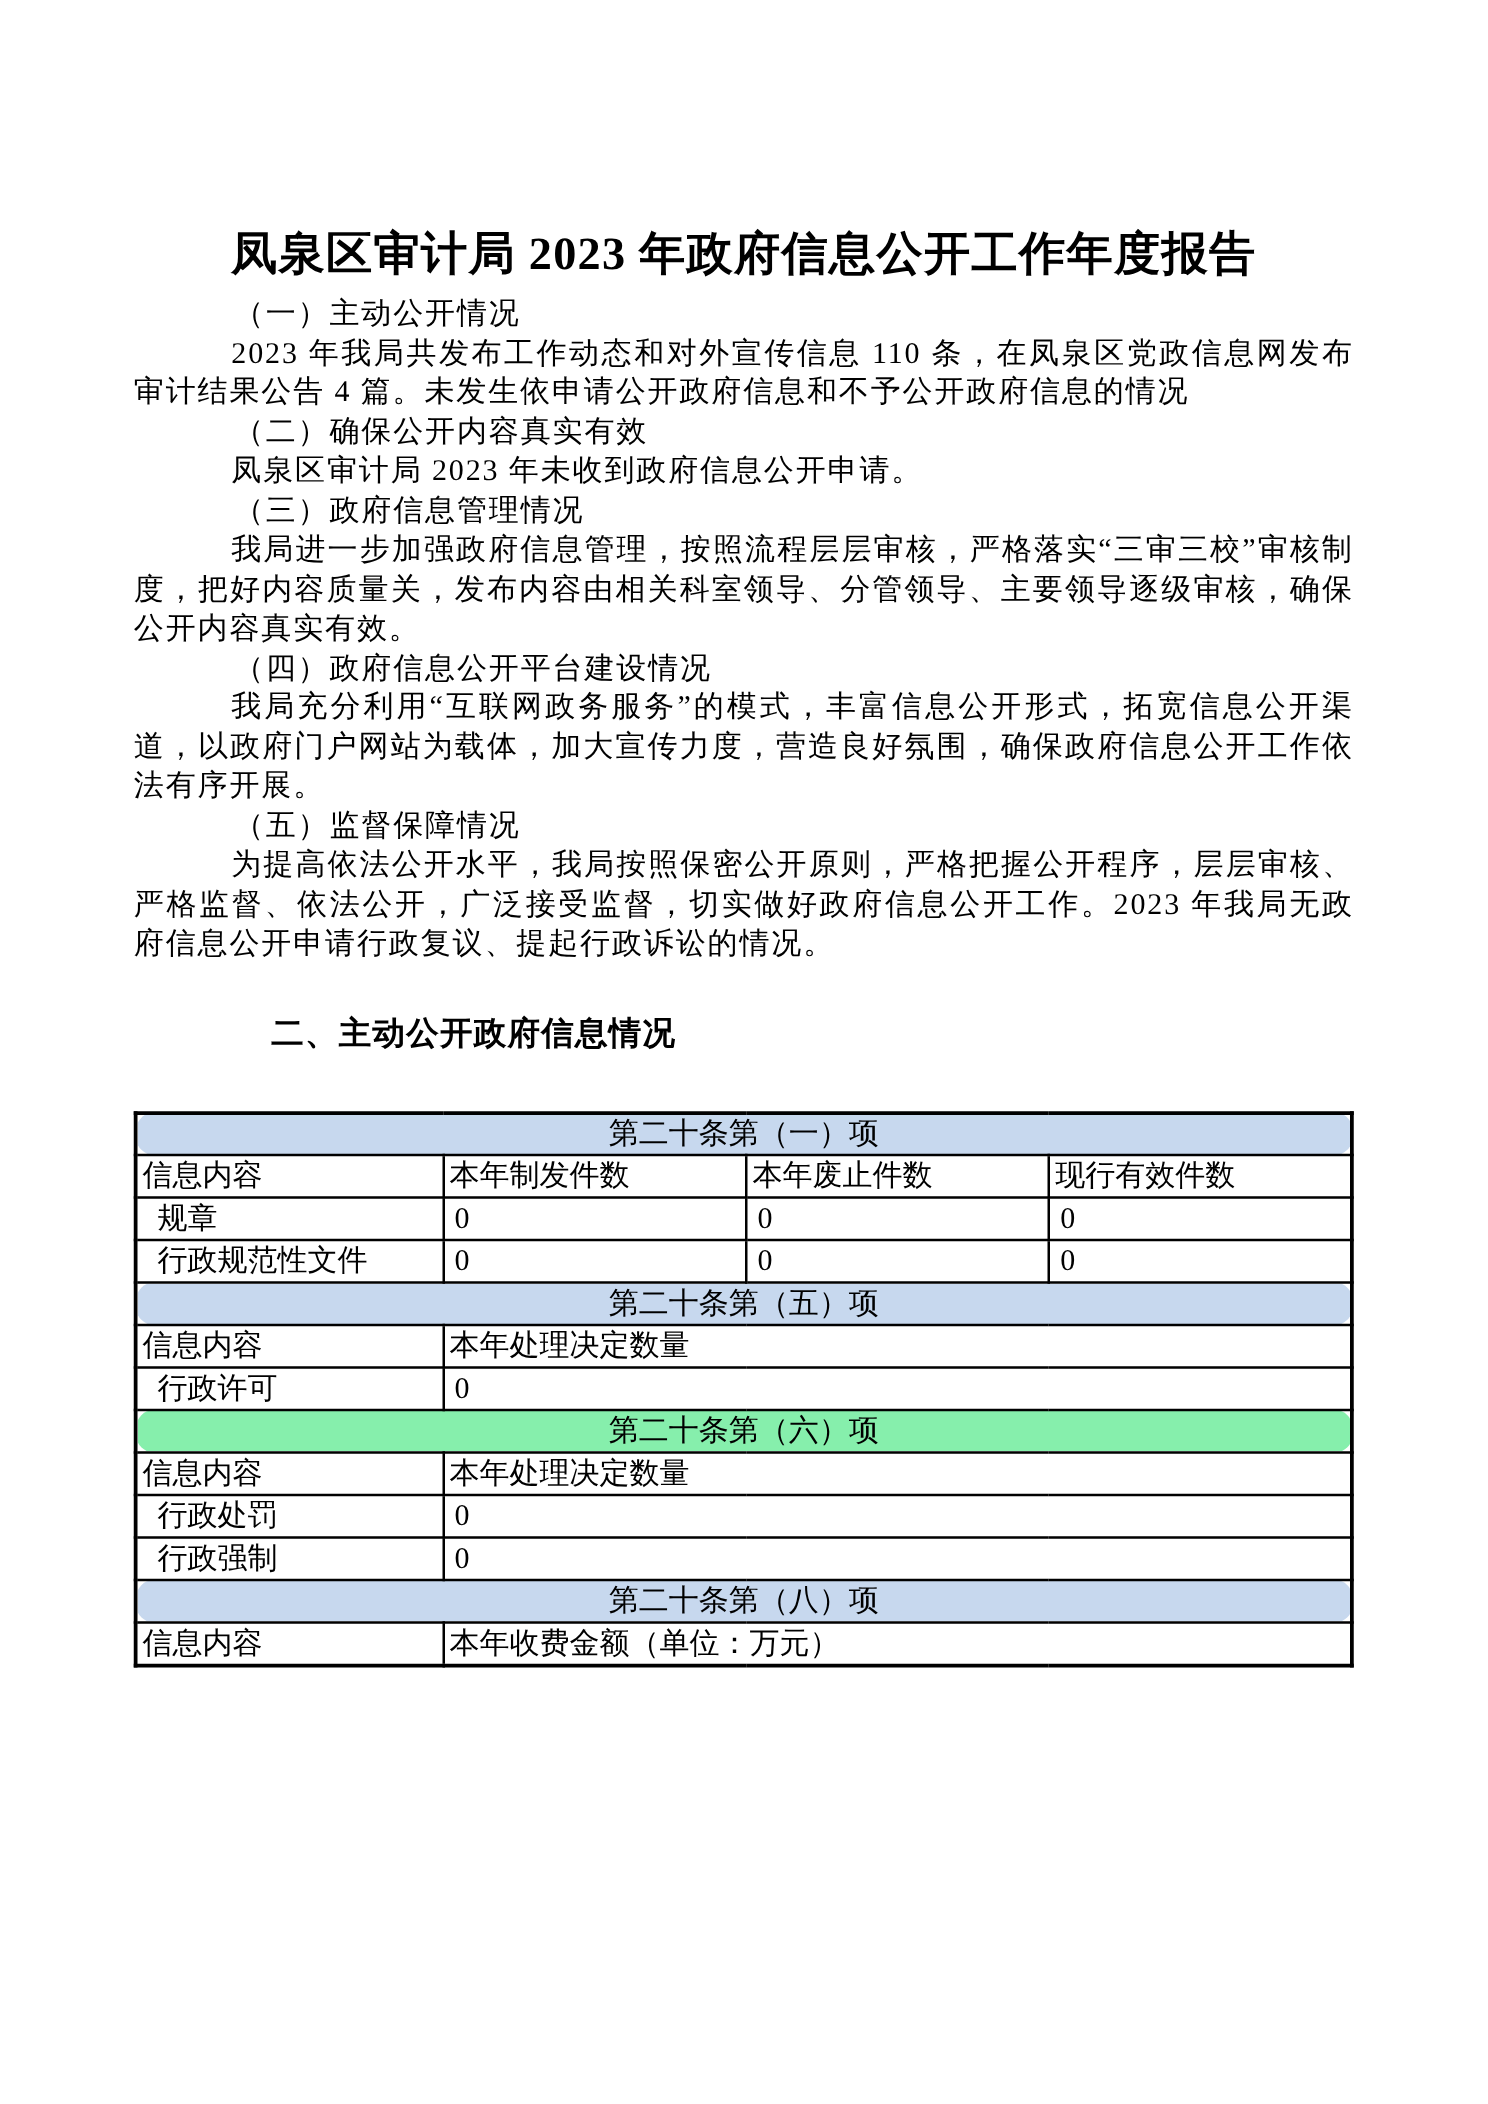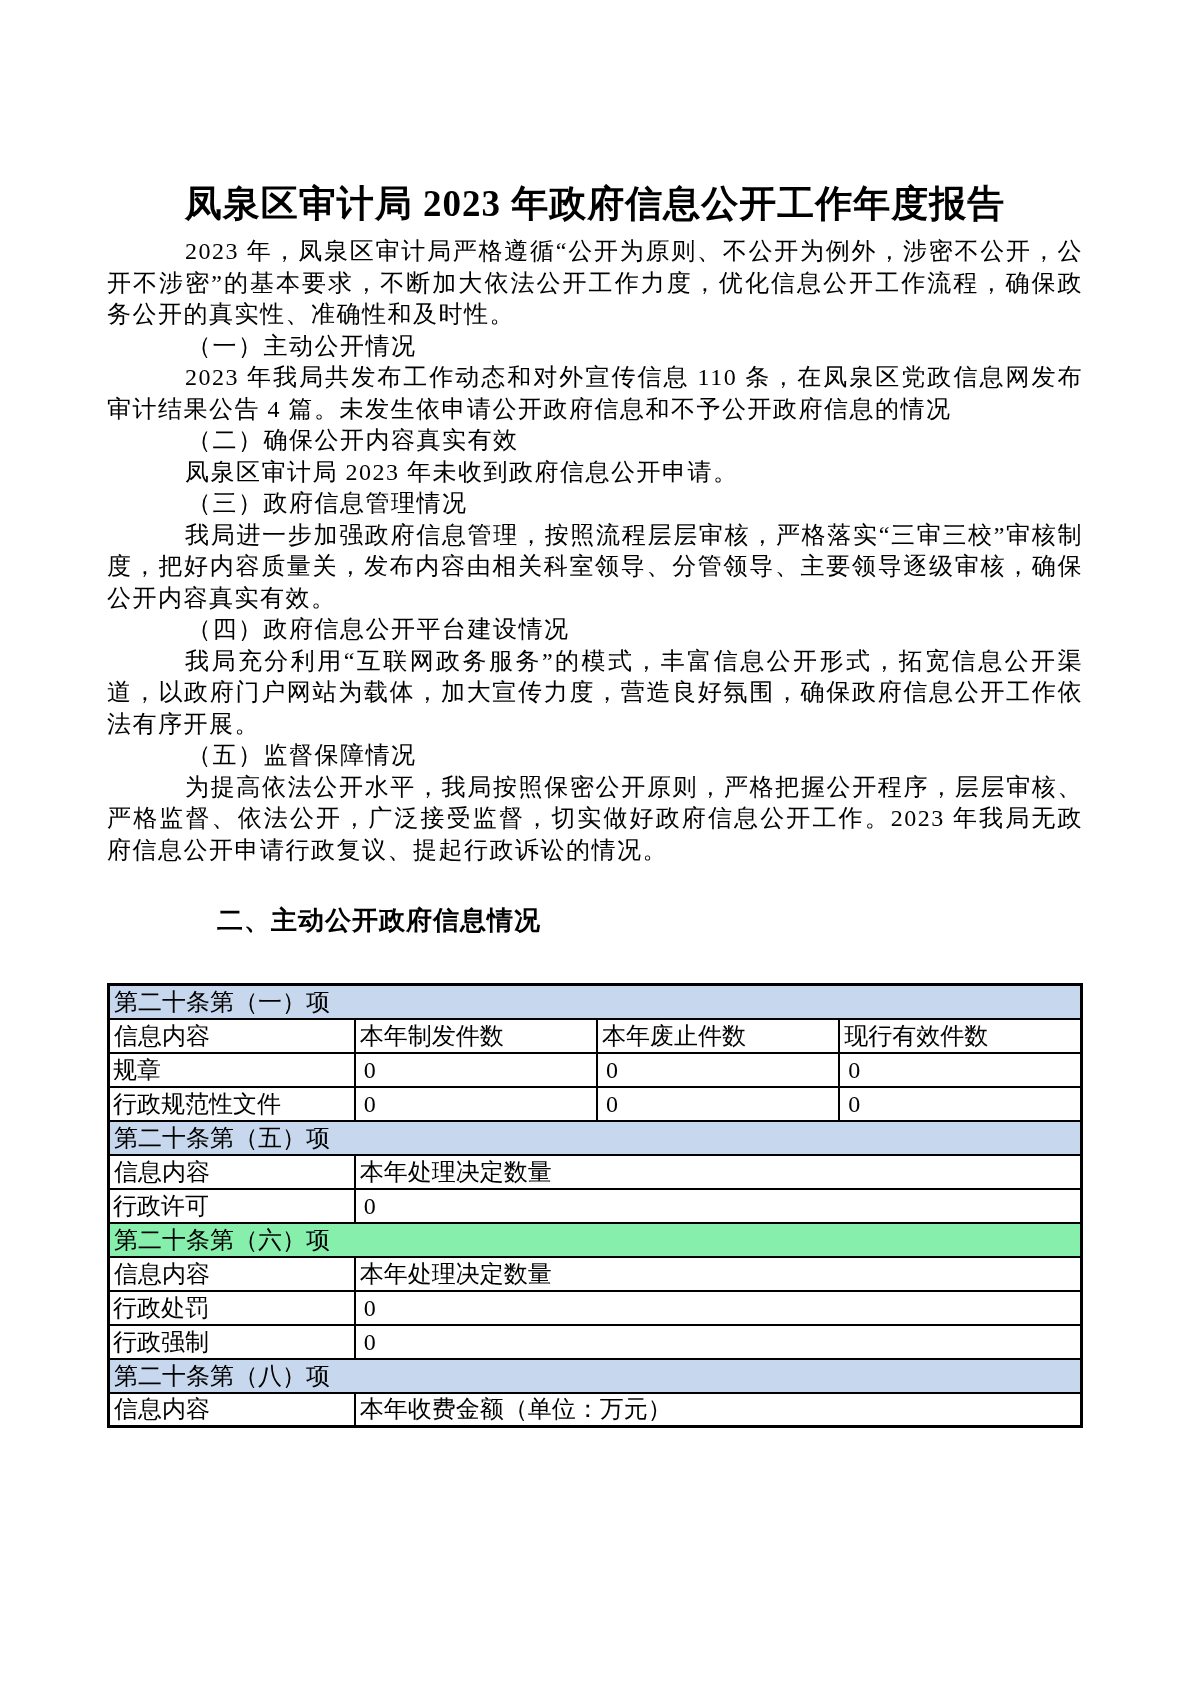--- a/index.html
+++ b/index.html
@@ -49,36 +49,36 @@
   .report-table td {
     border: 2px solid #000000;
     height: 34px;
     font-size: 24px;
     line-height: 28px;
     padding: 1px 4px;
     overflow: hidden;
     white-space: nowrap;
   }
   .report-table td.band-cell {
-    text-align: left;
+    text-align: center;
+    border-radius: 14px;
   }
   .report-table td.head-cell { text-align: left; }
-  .report-table td.label-cell { text-align: left; padding-left: 3px; }
+  .report-table td.label-cell { text-align: left; padding-left: 16px; }
   .report-table td.value-cell { text-align: left; padding-left: 8px; }
 </style>
 </head>
 <body>
 
 <div class="page">
 
   <h1 class="doc-title">凤泉区审计局 2023 年政府信息公开工作年度报告</h1>
 
 
   <div class="body-block">
-    <p class="para">2023 年，凤泉区审计局严格遵循“公开为原则、不公开为例外，涉密不公开，公开不涉密”的基本要求，不断加大依法公开工作力度，优化信息公开工作流程，确保政务公开的真实性、准确性和及时性。</p>
     <p class="sub">（一）主动公开情况</p>
     <p class="para">2023 年我局共发布工作动态和对外宣传信息 110 条，在凤泉区党政信息网发布审计结果公告 4 篇。未发生依申请公开政府信息和不予公开政府信息的情况</p>
     <p class="sub">（二）确保公开内容真实有效</p>
     <p class="para">凤泉区审计局 2023 年未收到政府信息公开申请。</p>
     <p class="sub">（三）政府信息管理情况</p>
     <p class="para">我局进一步加强政府信息管理，按照流程层层审核，严格落实“三审三校”审核制度，把好内容质量关，发布内容由相关科室领导、分管领导、主要领导逐级审核，确保公开内容真实有效。</p>
     <p class="sub">（四）政府信息公开平台建设情况</p>
     <p class="para">我局充分利用“互联网政务服务”的模式，丰富信息公开形式，拓宽信息公开渠道，以政府门户网站为载体，加大宣传力度，营造良好氛围，确保政府信息公开工作依法有序开展。</p>
     <p class="sub">（五）监督保障情况</p>
     <p class="para">为提高依法公开水平，我局按照保密公开原则，严格把握公开程序，层层审核、严格监督、依法公开，广泛接受监督，切实做好政府信息公开工作。2023 年我局无政府信息公开申请行政复议、提起行政诉讼的情况。</p>

